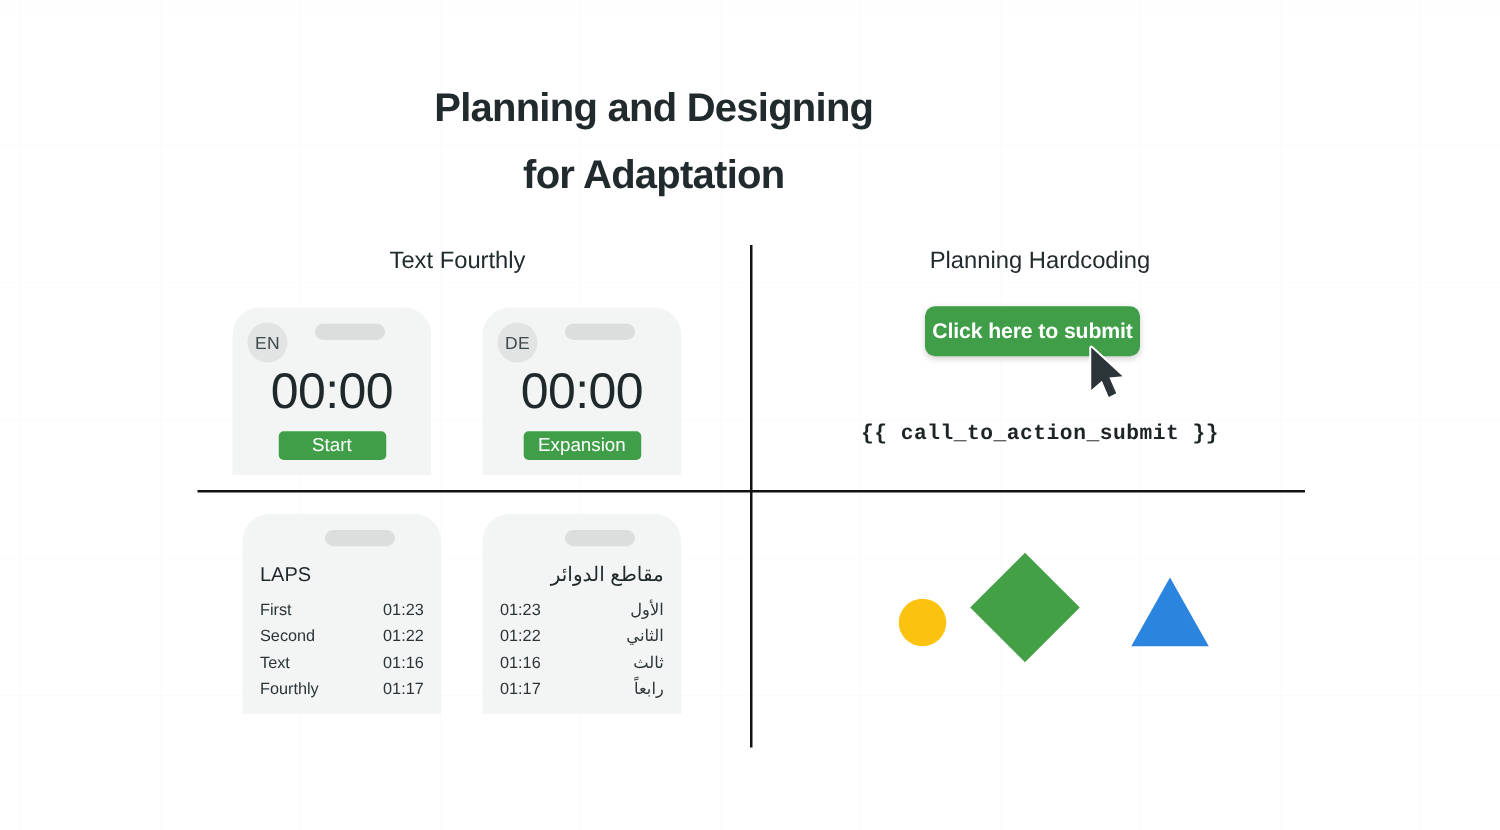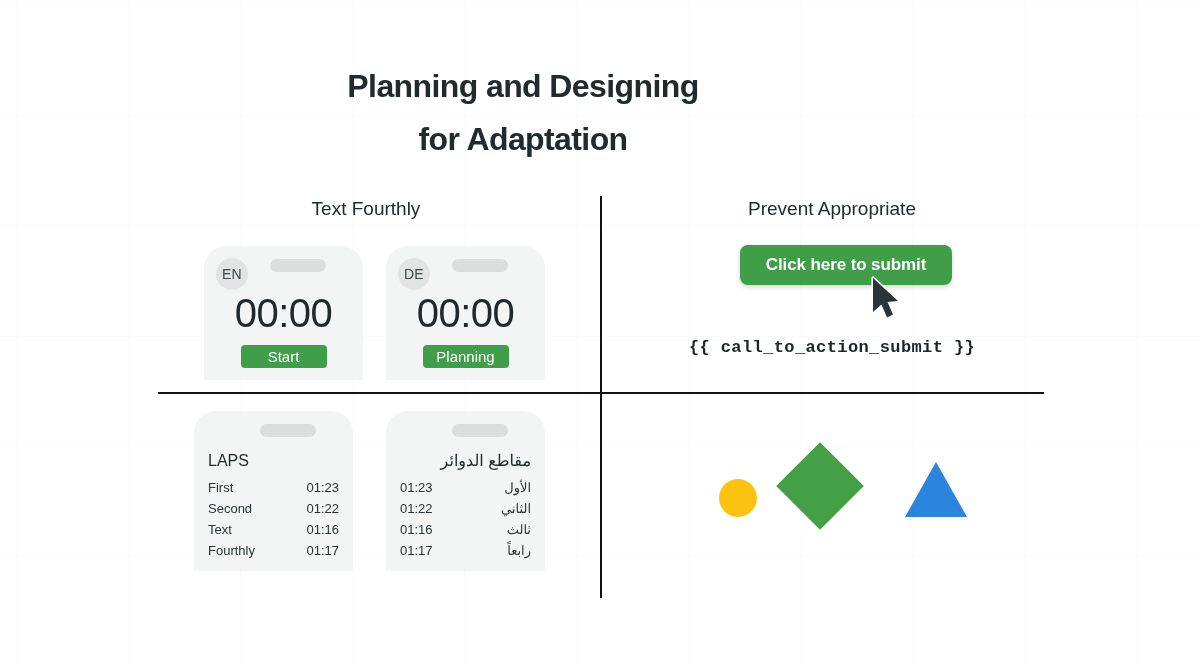--- a/index.html
+++ b/index.html
@@ -90,21 +90,21 @@
     border-radius: 50%;
     background: #E2E4E4;
     color: #3D484A;
     font-size: 14px;
     line-height: 32px;
     text-align: center;
     letter-spacing: 0.2px;
   }
 
   
-  #card-timer-en { left: 204px; top: 246px; height: 134px; }
+  #card-timer-en { left: 186px; top: 246px; height: 134px; }
   #card-timer-de { left: 386px; top: 246px; height: 134px; }
 
   .timer-value {
     position: absolute;
     top: 45px;
     left: 0;
     width: 100%;
     text-align: center;
     font-size: 40px;
     line-height: 44px;
@@ -149,21 +149,21 @@
     color: #2A3437;
   }
   .rtl { direction: rtl; text-align: right; }
   .rtl .laps-heading { text-align: right; font-weight: normal; font-size: 16px; }
 
   
   #submit-button {
     position: absolute;
     left: 740px;
     top: 245px;
-    width: 212px;
+    width: 172px;
     height: 40px;
     border-radius: 8px;
     background: #3F9E47;
     color: #ffffff;
     font-size: 17px;
     line-height: 40px;
     text-align: center;
     font-weight: bold;
     letter-spacing: -0.1px;
     box-shadow: 0 2px 5px rgba(0,0,0,0.18);
@@ -238,24 +238,24 @@
     <div class="phone-notch"></div>
     <div class="lang-badge">EN</div>
     <div class="timer-value">00:00</div>
     <div class="timer-button">Start</div>
   </div>
 
   <div class="phone-card" id="card-timer-de">
     <div class="phone-notch"></div>
     <div class="lang-badge">DE</div>
     <div class="timer-value">00:00</div>
-    <div class="timer-button">Planning</div>
+    <div class="timer-button">Expansion</div>
   </div>
 
-  <div class="quad-caption" id="cap-prevent-hardcoding">Prevent Appropriate</div>
+  <div class="quad-caption" id="cap-prevent-hardcoding">Planning Hardcoding</div>
 
   <div id="submit-button">Click here to submit</div>
 
   <svg id="mouse-cursor" viewBox="0 0 34 46">
     <path d="M4 2 L4 36 L12.5 28.5 L18 41.5 L24 38.5 L18.5 26 L29 25 Z" fill="#2B3438" stroke="#FFFFFF" stroke-width="3.2" stroke-linejoin="round"></path>
     <path d="M4 2 L4 36 L12.5 28.5 L18 41.5 L24 38.5 L18.5 26 L29 25 Z" fill="#2B3438"></path>
   </svg>
 
   <div id="code-token">{{ call_to_action_submit }}</div>
 

